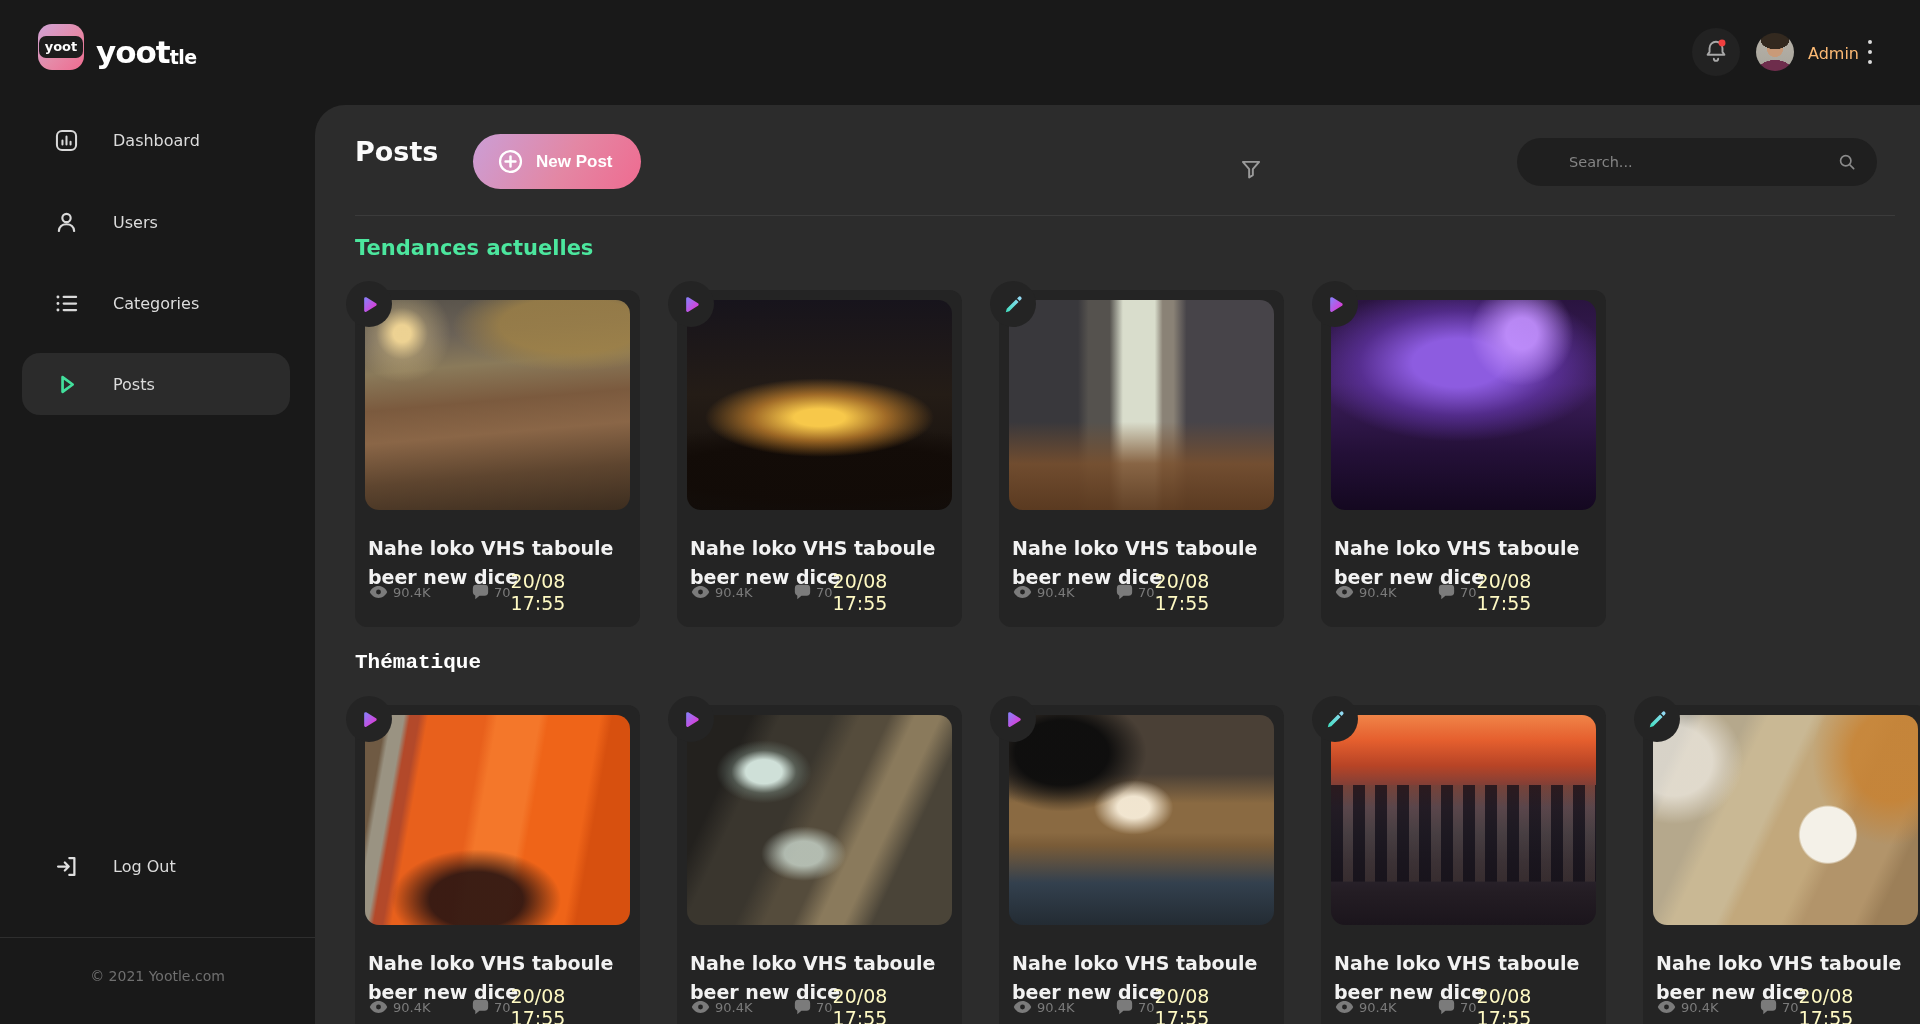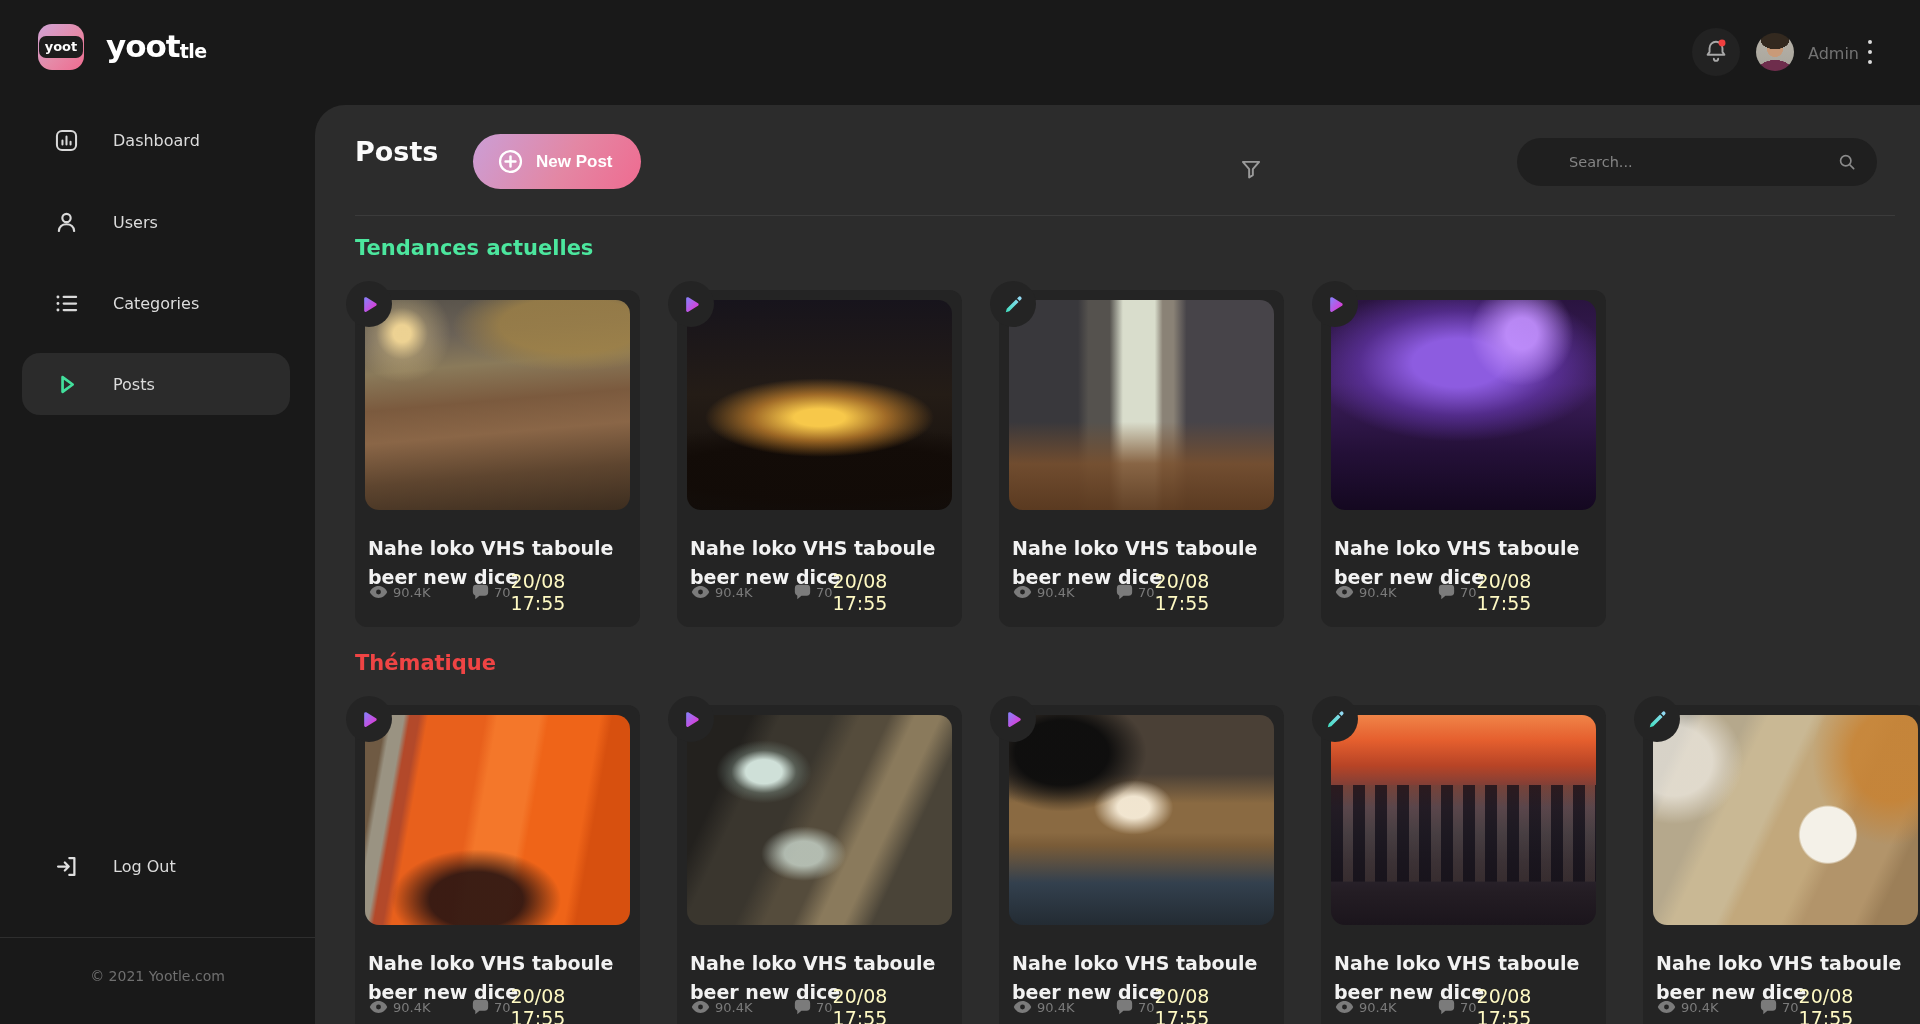--- a/index.html
+++ b/index.html
@@ -6,21 +6,21 @@
   html,body { width:1920px; height:1024px; overflow:hidden; }
   body {
     background:#191919;
     font-family:"DejaVu Sans","Liberation Sans",sans-serif;
     color:#e6e6e6;
     position:relative;
   }
   svg { display:block; }
 
   
-  .logo { position:absolute; left:38px; top:24px; display:flex; align-items:center; gap:22px; cursor:pointer; }
+  .logo { position:absolute; left:38px; top:24px; display:flex; align-items:flex-end; gap:12px; cursor:pointer; }
   .logo-badge {
     width:46px; height:46px; border-radius:14px;
     background:linear-gradient(135deg,#cfa3d6 0%,#e58aa8 55%,#ef6b90 100%);
     display:flex; align-items:center; justify-content:center;
   }
   .logo-badge-inner {
     background:#1d1d1d; color:#fff; border-radius:7px;
     font-size:13px; font-weight:700; padding:3px 6px 4px; letter-spacing:0;
   }
   .wordmark { display:flex; align-items:flex-end; padding-bottom:2px; color:#fff; }
@@ -30,21 +30,21 @@
   .bell-wrap { position:absolute; left:1692px; top:28px; width:48px; height:48px; border-radius:50%;
     background:#222; display:flex; align-items:center; justify-content:center; cursor:pointer; }
   .avatar { position:absolute; left:1756px; top:33px; width:38px; height:38px; border-radius:50%;
     cursor:pointer; overflow:hidden;
     background:
       radial-gradient(ellipse 46% 28% at 50% 20%, #33291f 0 80%, rgba(51,41,31,0) 81%),
       radial-gradient(circle at 50% 42%, #c99a78 0 27%, rgba(201,154,120,0) 28%),
       radial-gradient(ellipse 62% 38% at 50% 98%, #6e2d4c 0 70%, rgba(110,45,76,0) 71%),
       linear-gradient(180deg,#b7b3a9 0%,#a8a49b 100%);
   }
-  .admin-label { position:absolute; left:1808px; top:44px; font-size:16px; color:#737373; }
+  .admin-label { position:absolute; left:1808px; top:44px; font-size:16px; color:#fdba74; }
   .kebab { position:absolute; left:1858px; top:31px; width:24px; height:42px; display:flex;
     align-items:center; justify-content:center; cursor:pointer; }
 
   
   .sidebar { position:absolute; left:0; top:85px; width:315px; bottom:0; }
   .nav-item {
     position:absolute; left:22px; width:268px; height:62px; border-radius:18px;
     display:flex; align-items:center; gap:33px; padding-left:31px; cursor:pointer;
   }
   .nav-item.active { background:#2b2b2b; }
@@ -366,21 +366,21 @@
           <path d="M6 1h12a5 5 0 0 1 5 5v6a5 5 0 0 1-5 5h-7.5L4.5 22v-5.2A5 5 0 0 1 1 12V6a5 5 0 0 1 5-5z" fill="#7b7b7b"></path>
         </svg>
         <span class="comments-value">70</span>
       </span>
       <span class="post-date">20/08 17:55</span>
     </div>
   </article>
       </div>
   </section>
   <section class="section s2">
-    <h2 class="section-title" style="color: #ef4444;">Thématique</h2>
+    <h2 class="section-title" style="color: #ffffff; font-family: Liberation Mono, monospace;">Thématique</h2>
     <div class="cards-row">
         <article class="card">
     <div class="badge">
       <svg class="icon-play" width="21" height="21" viewBox="0 0 24 24">
         <path d="M7.5 5.2 18.6 12 7.5 18.8Z" fill="url(#gradPlay)" stroke="url(#gradPlay)" stroke-width="3.2" stroke-linejoin="round" stroke-linecap="round"></path>
       </svg>
 
     </div>
     <div class="thumb img-gimbal-orange"></div>
     <h3 class="card-title">Nahe loko VHS taboule beer new dice</h3>

